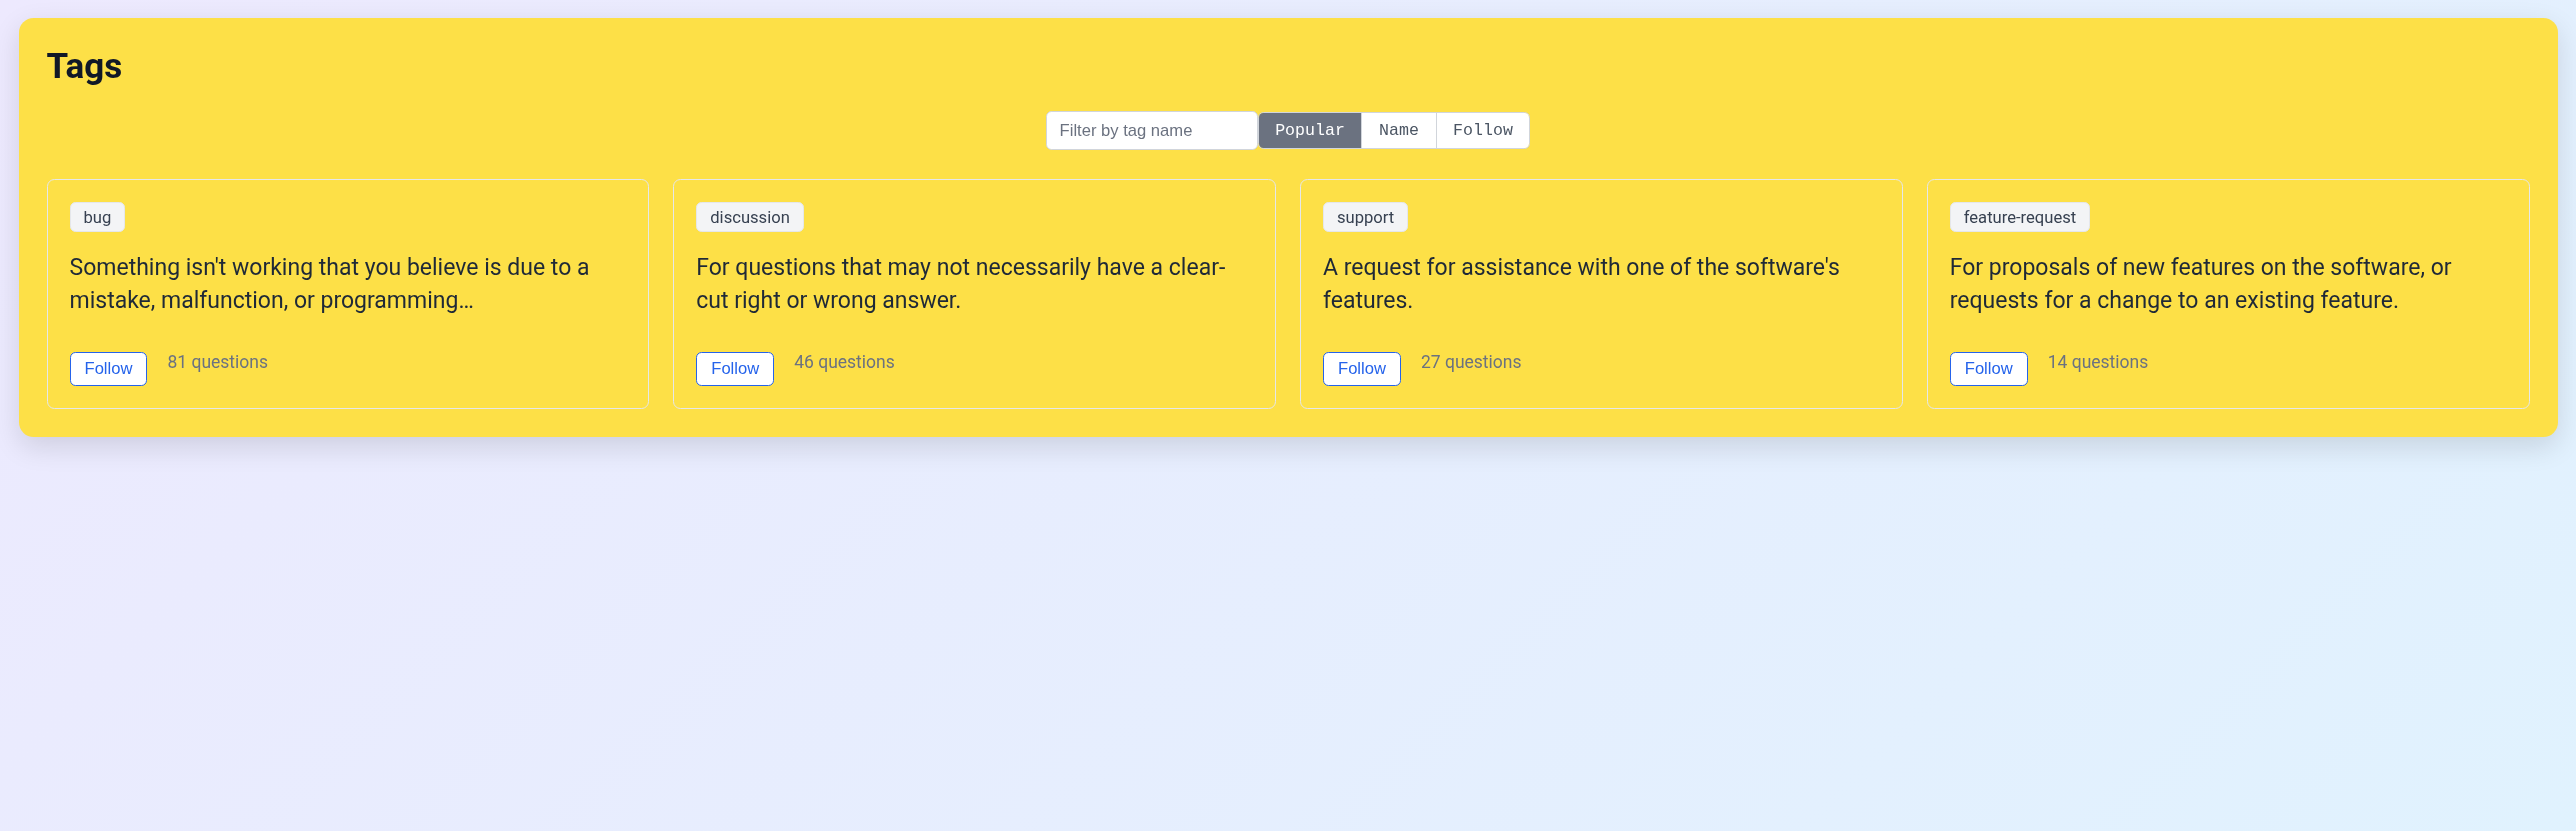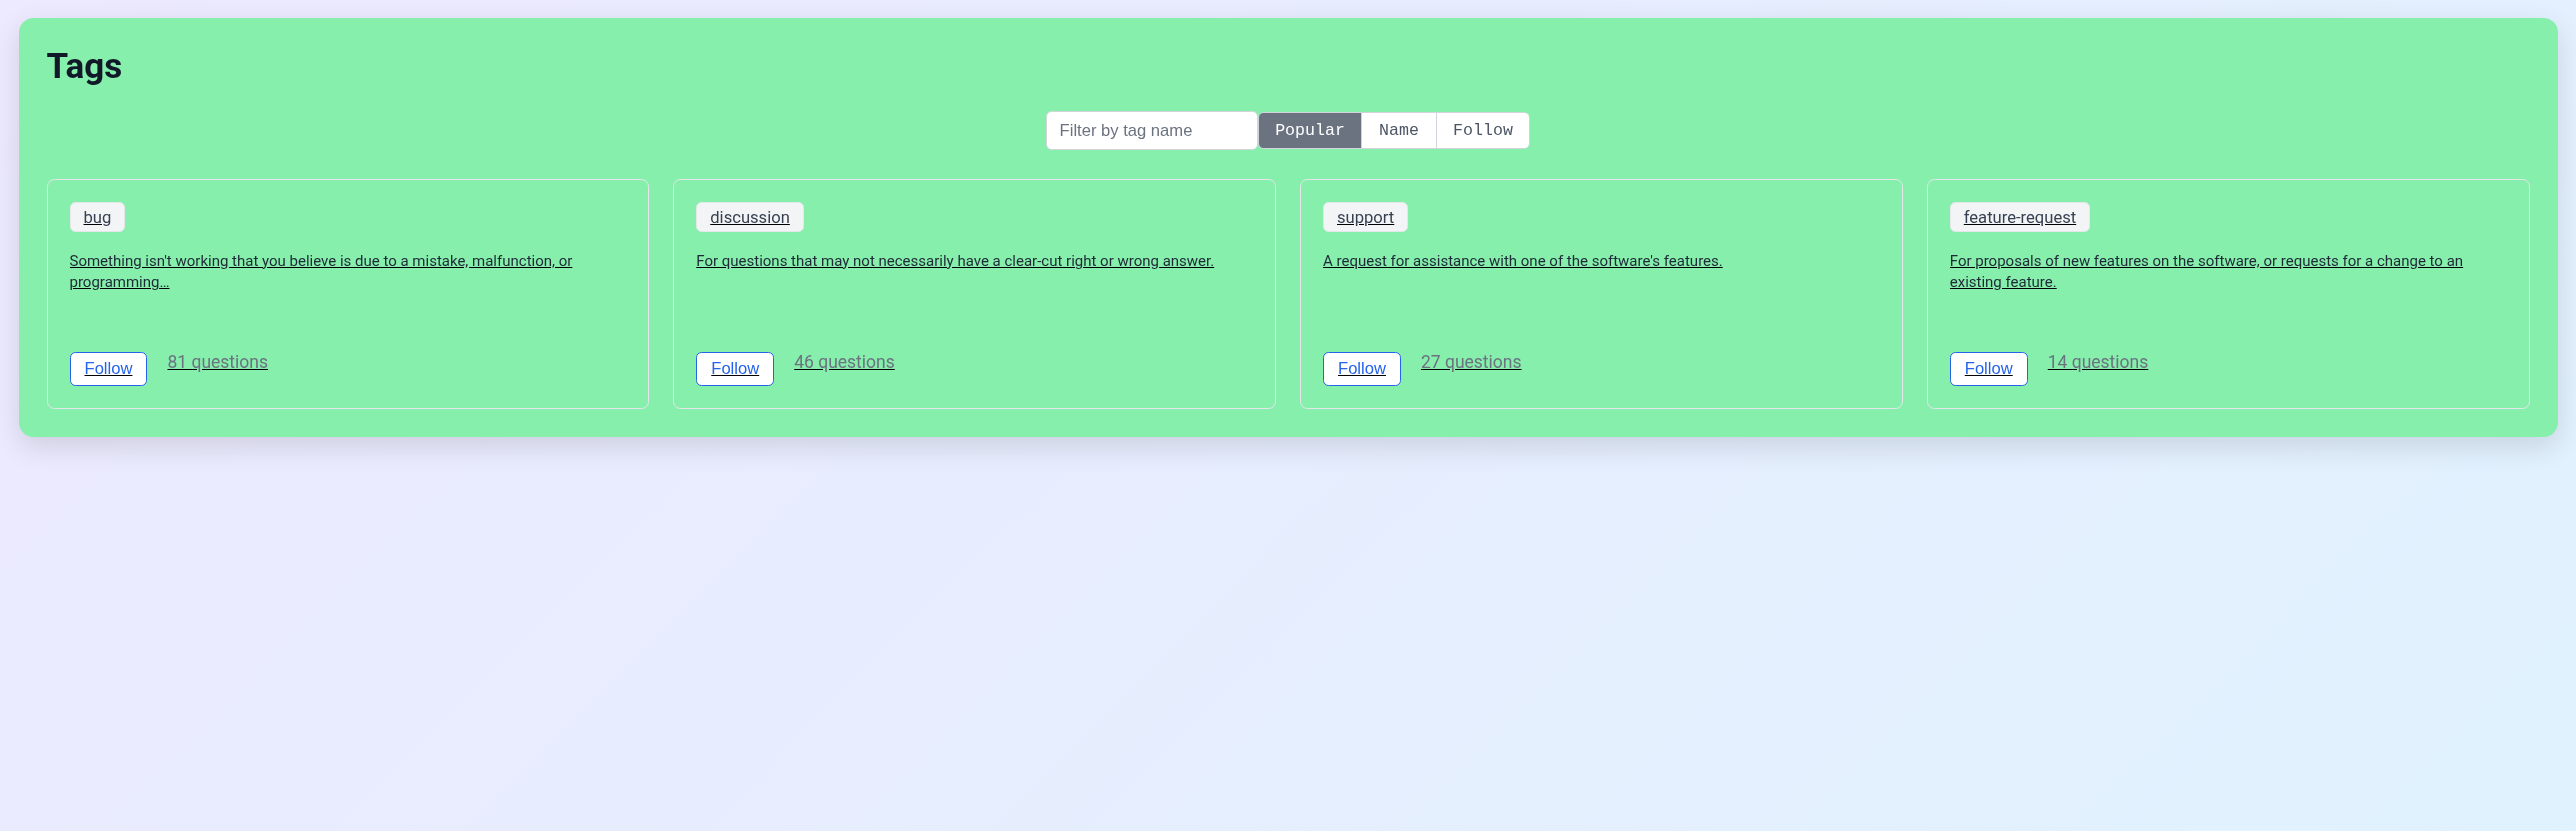--- a/index.html
+++ b/index.html
@@ -9,21 +9,21 @@
     }
     
     body {
       font-family: -apple-system, BlinkMacSystemFont, "Segoe UI", Roboto, Helvetica, Arial, sans-serif;
       background: linear-gradient(135deg, #ede9fe 0%, #e0f2fe 100%);
       padding: 18.4px;
       min-height: 100vh;
     }
     
     .container {
-      background: #86efac;
+      background: #fde047;
       border-radius: 14.7px;
       padding: 28px;
       box-shadow: 0 9.2px 28px rgba(0,0,0,0.12);
       max-width: 2539px;
       margin: 0 auto;
     }
     
     .page-title {
       font-size: 35px;
       font-weight: 700;
@@ -76,21 +76,20 @@
     
     .sort-tab.active {
       background: #6b7280;
       color: #ffffff;
     }
     
     .cards-grid {
       display: grid;
       grid-template-columns: repeat(4, 1fr);
       gap: 24px;
-      text-decoration: underline;
     }
     
     .tag-card {
       border: 0.9px solid #e5e7eb;
       border-radius: 7.4px;
       padding: 22px;
       display: flex;
       flex-direction: column;
     }
     
@@ -100,21 +99,21 @@
       border: 0.9px solid #e5e7eb;
       border-radius: 5.5px;
       padding: 4.6px 13px;
       font-size: 16.6px;
       color: #374151;
       margin-bottom: 18.4px;
       align-self: flex-start;
     }
     
     .tag-description {
-      font-size: 15px;
+      font-size: 23px;
       color: #1f2937;
       line-height: 1.45;
       margin-bottom: 24px;
       min-height: 77px;
       display: -webkit-box;
       -webkit-line-clamp: 3;
       -webkit-box-orient: vertical;
       overflow: hidden;
     }
     

